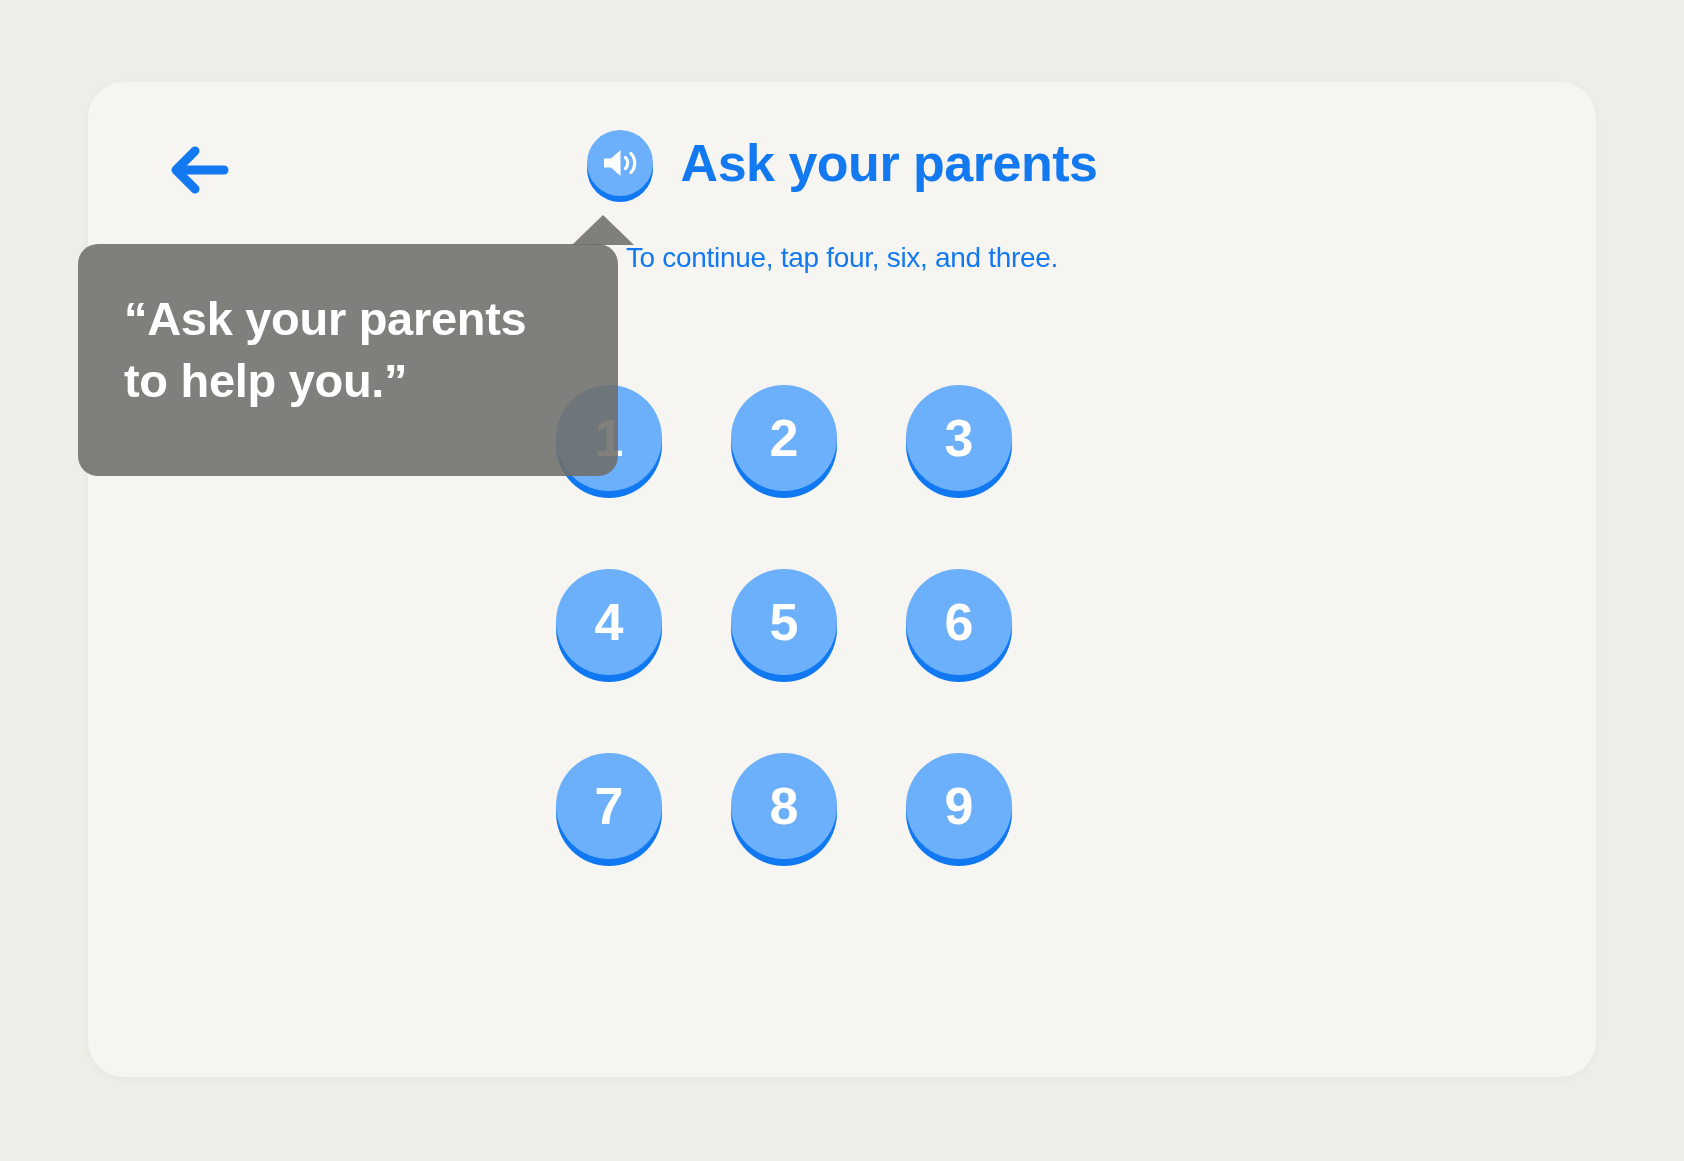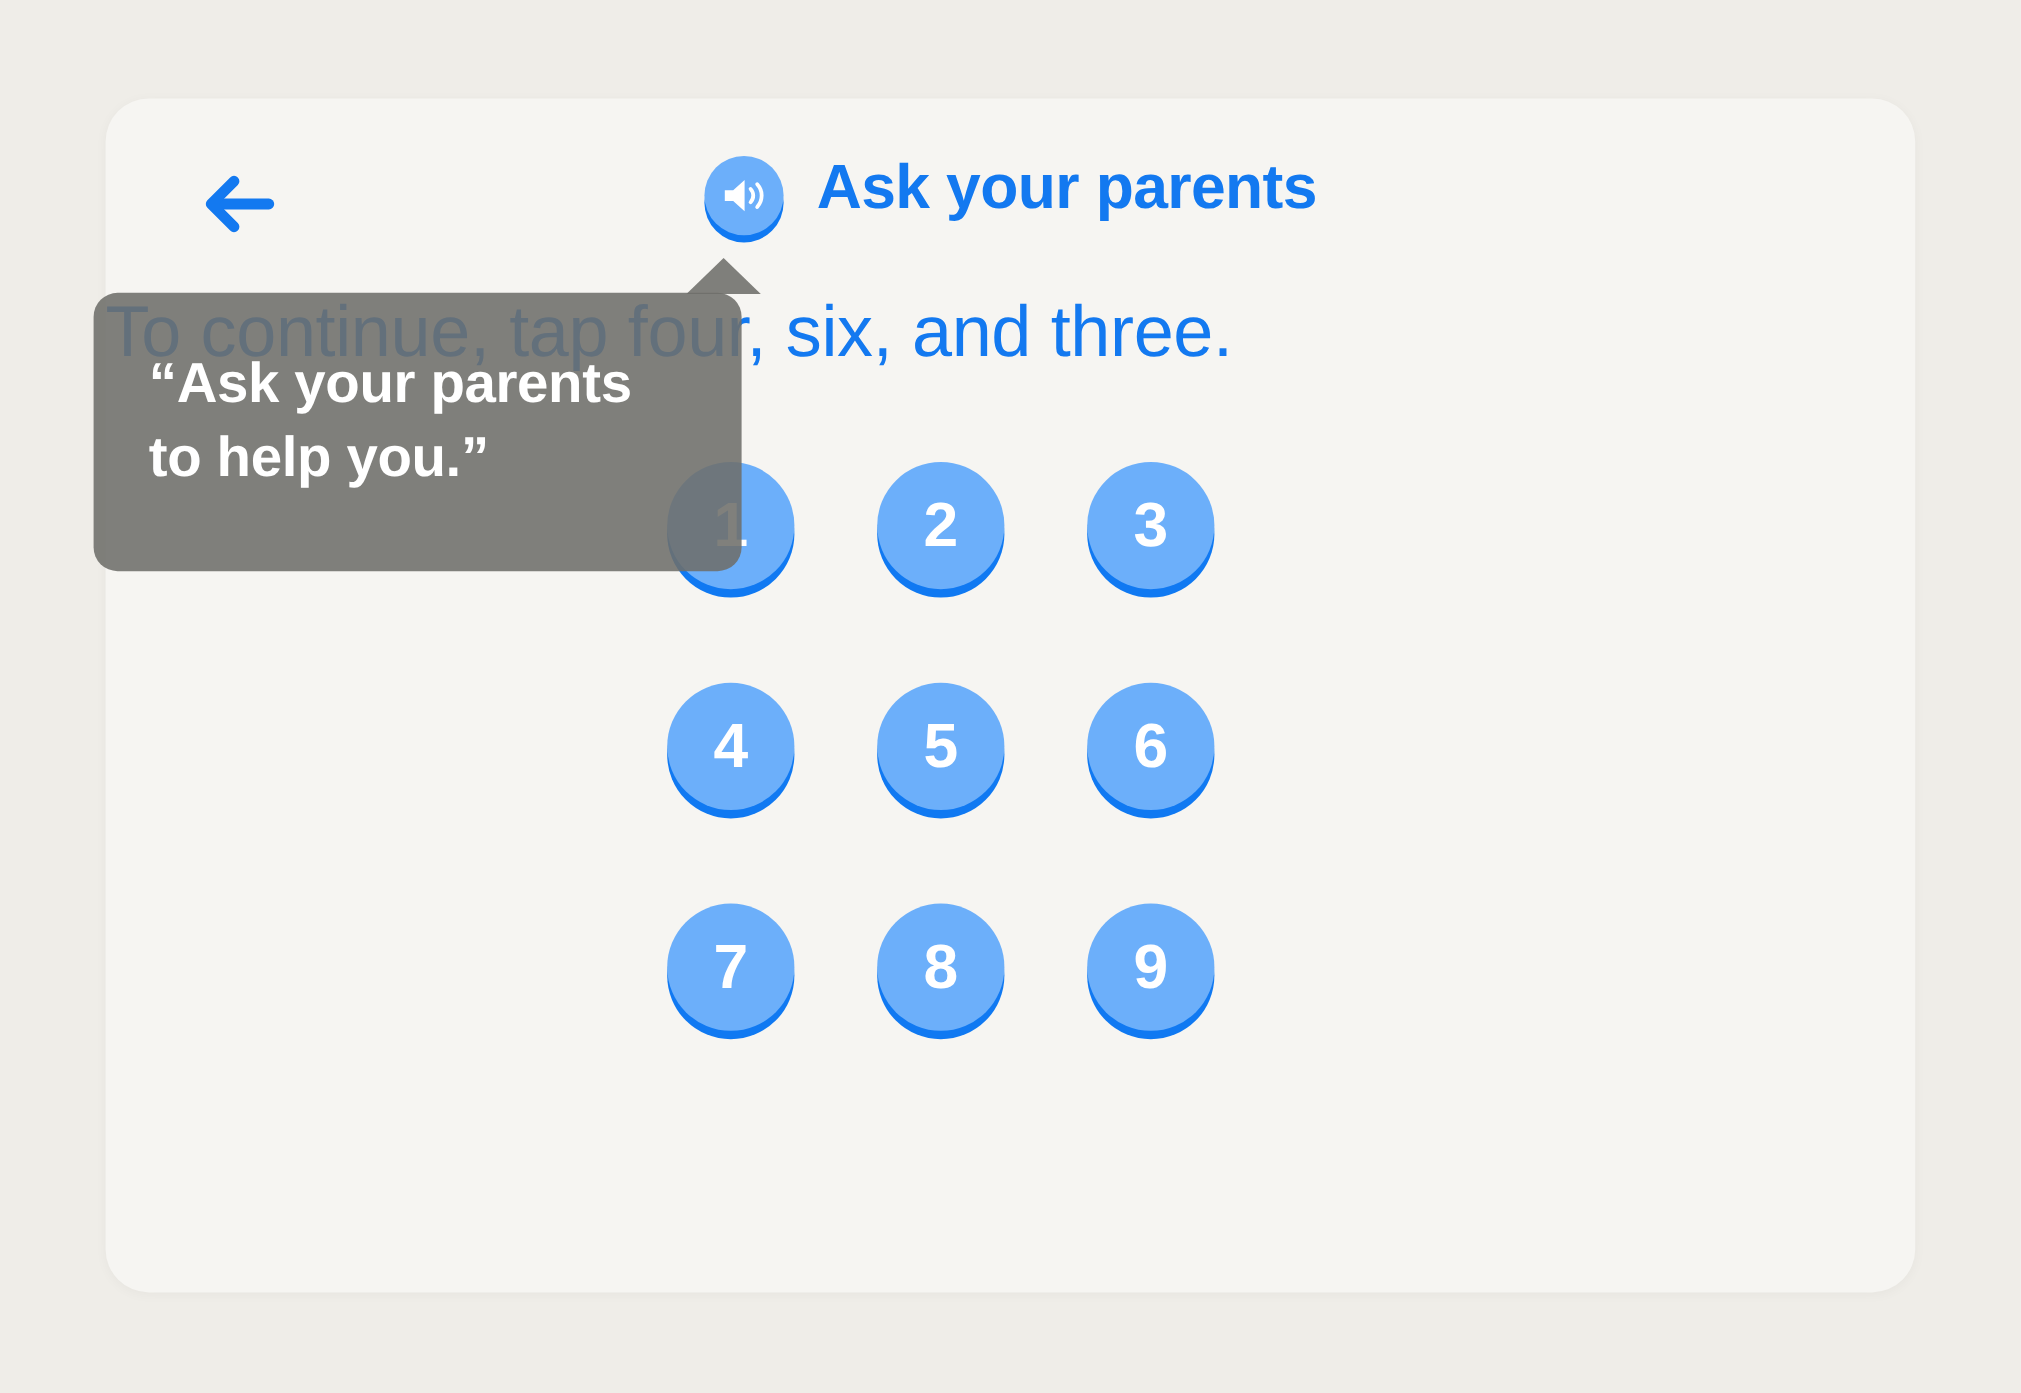--- a/index.html
+++ b/index.html
@@ -48,20 +48,21 @@
     justify-content: center;
   }
   .back-button svg { display:block; }
 
   .title-wrap {
     position: absolute;
     left: 0;
     top: 48px;
     width: 100%;
     display: flex;
+    align-items: center;
     justify-content: center;
     gap: 28px;
     pointer-events: none;
   }
 
   .speaker-button {
     width: 66px;
     height: 66px;
     border-radius: 50%;
     background: #6CAFFA;
@@ -82,21 +83,22 @@
     letter-spacing: -0.5px;
     white-space: nowrap;
     line-height: 1;
   }
 
   .subtitle {
     position: absolute;
     left: 0;
     top: 160px;
     width: 100%;
-    font-size: 60px;
+    text-align: center;
+    font-size: 28px;
     font-weight: normal;
     color: #1379F0;
     letter-spacing: -0.3px;
     white-space: nowrap;
   }
 
   
   .numpad {
     position: absolute;
     left: 468px;

